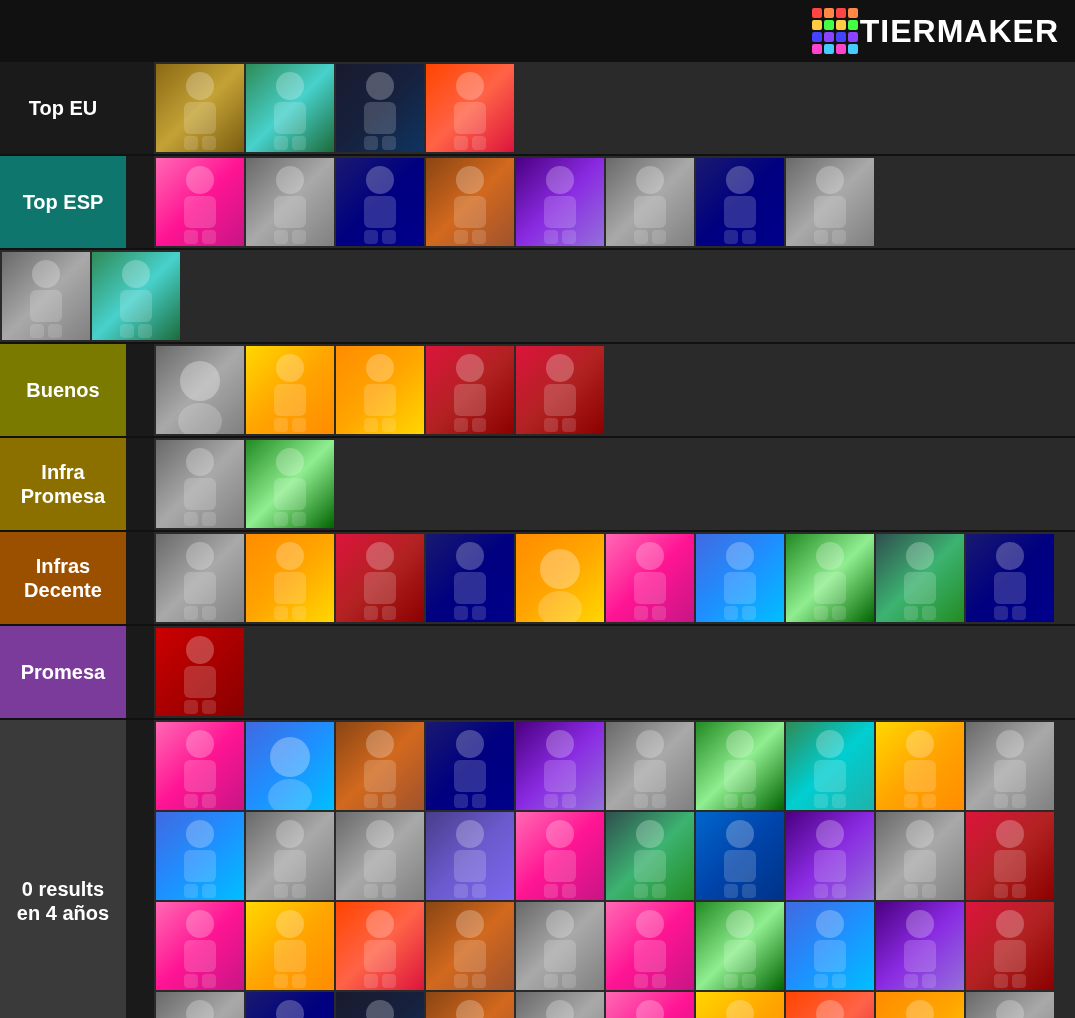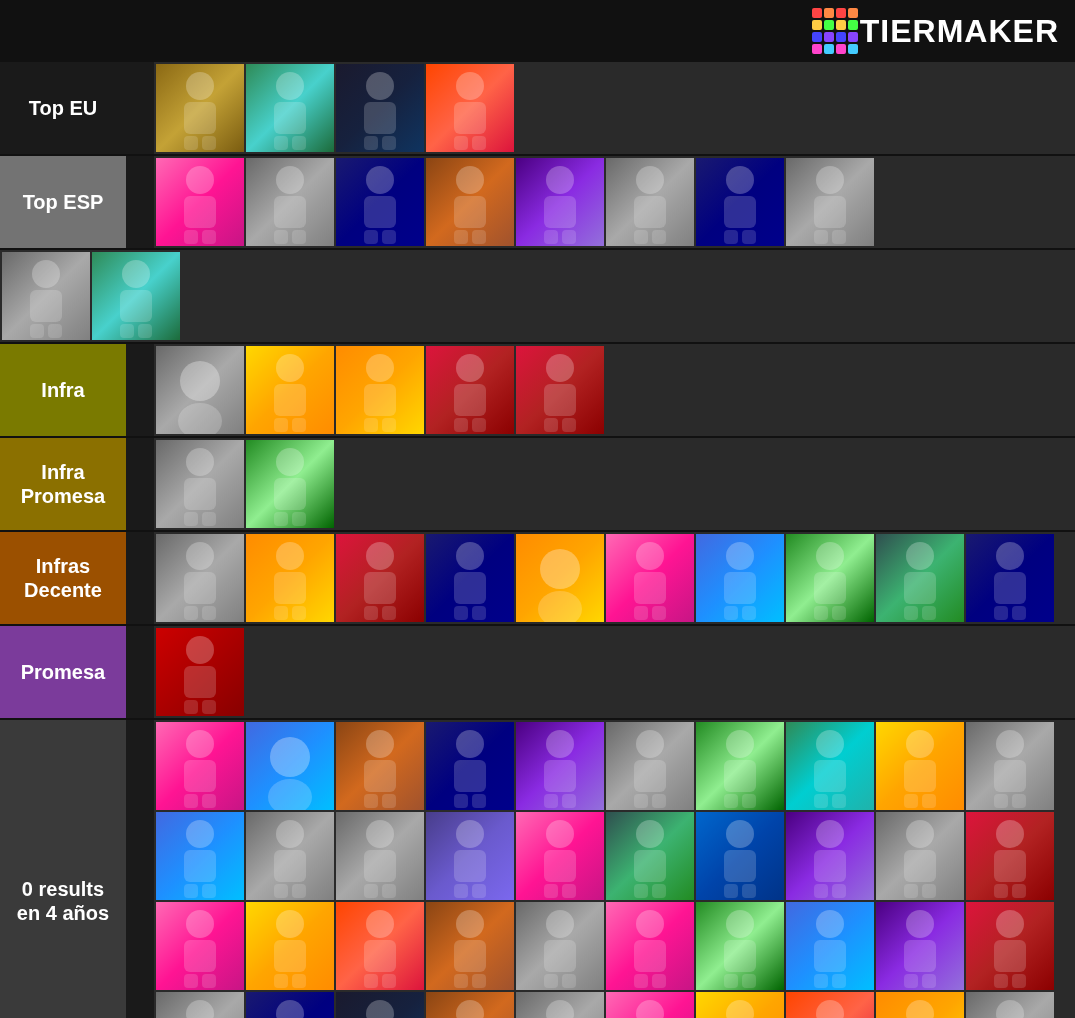--- a/index.html
+++ b/index.html
@@ -174,21 +174,21 @@
           <svg width="88" height="88" viewBox="0 0 88 88">
             <circle cx="44" cy="22" r="14" fill="rgba(255,255,255,0.25)"></circle>
             <rect x="28" y="38" width="32" height="32" rx="6" fill="rgba(255,255,255,0.18)"></rect>
             <rect x="28" y="72" width="14" height="14" rx="4" fill="rgba(255,255,255,0.15)"></rect>
             <rect x="46" y="72" width="14" height="14" rx="4" fill="rgba(255,255,255,0.15)"></rect>
           </svg>
         </div>
       </div>
     </div>
     <div class="tier-row">
-      <div class="tier-label" style="background-color: #737373;">Top ESP</div>
+      <div class="tier-label" style="background-color: #0f766e;">Top ESP</div>
       <div class="tier-images">
         <div class="img-placeholder img-p7">
           <svg width="88" height="88" viewBox="0 0 88 88">
             <circle cx="44" cy="22" r="14" fill="rgba(255,255,255,0.25)"></circle>
             <rect x="28" y="38" width="32" height="32" rx="6" fill="rgba(255,255,255,0.18)"></rect>
             <rect x="28" y="72" width="14" height="14" rx="4" fill="rgba(255,255,255,0.15)"></rect>
             <rect x="46" y="72" width="14" height="14" rx="4" fill="rgba(255,255,255,0.15)"></rect>
           </svg>
         </div>
         <div class="img-placeholder img-p10">
@@ -263,21 +263,21 @@
           <svg width="88" height="88" viewBox="0 0 88 88">
             <circle cx="44" cy="22" r="14" fill="rgba(255,255,255,0.25)"></circle>
             <rect x="28" y="38" width="32" height="32" rx="6" fill="rgba(255,255,255,0.18)"></rect>
             <rect x="28" y="72" width="14" height="14" rx="4" fill="rgba(255,255,255,0.15)"></rect>
             <rect x="46" y="72" width="14" height="14" rx="4" fill="rgba(255,255,255,0.15)"></rect>
           </svg>
         </div>
       </div>
     </div>
     <div class="tier-row">
-      <div class="tier-label" style="background-color: rgb(122, 122, 0);">Infra</div>
+      <div class="tier-label" style="background-color: rgb(122, 122, 0);">Buenos</div>
       <div class="tier-images">
         <div class="img-placeholder img-p10">
           <svg width="88" height="88" viewBox="0 0 88 88">
             <circle cx="44" cy="35" r="20" fill="rgba(255,255,255,0.3)"></circle>
             <ellipse cx="44" cy="75" rx="22" ry="18" fill="rgba(255,255,255,0.2)"></ellipse>
           </svg>
         </div>
         <div class="img-placeholder img-p11">
           <svg width="88" height="88" viewBox="0 0 88 88">
             <circle cx="44" cy="22" r="14" fill="rgba(255,255,255,0.25)"></circle>

